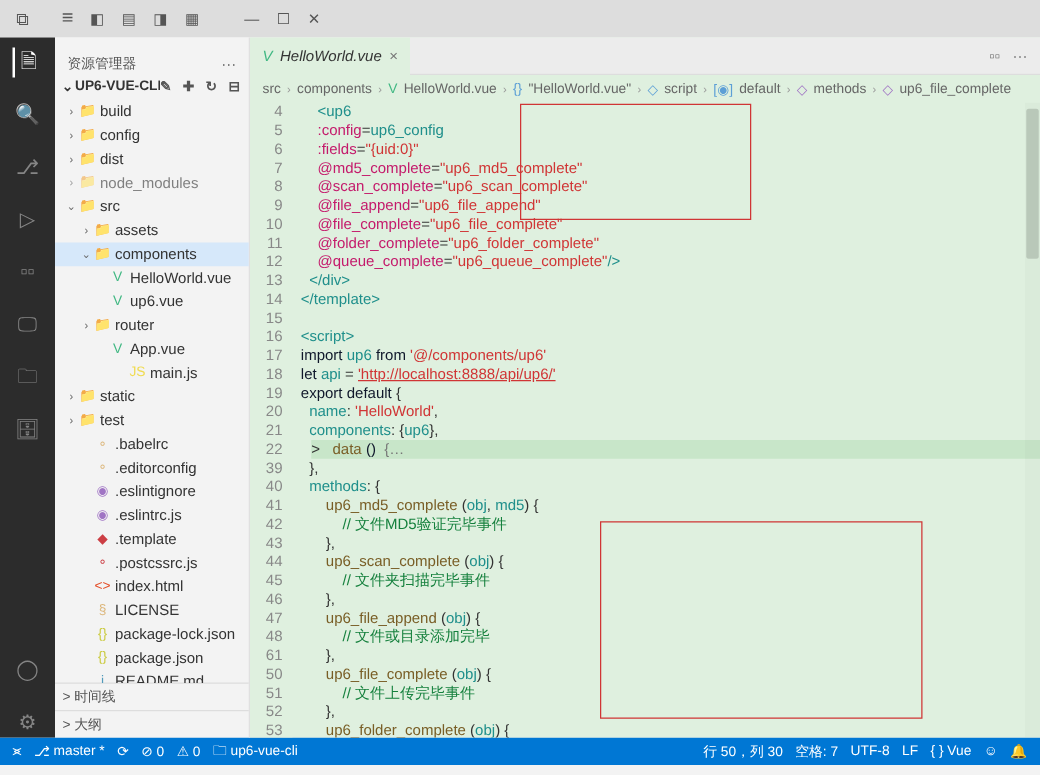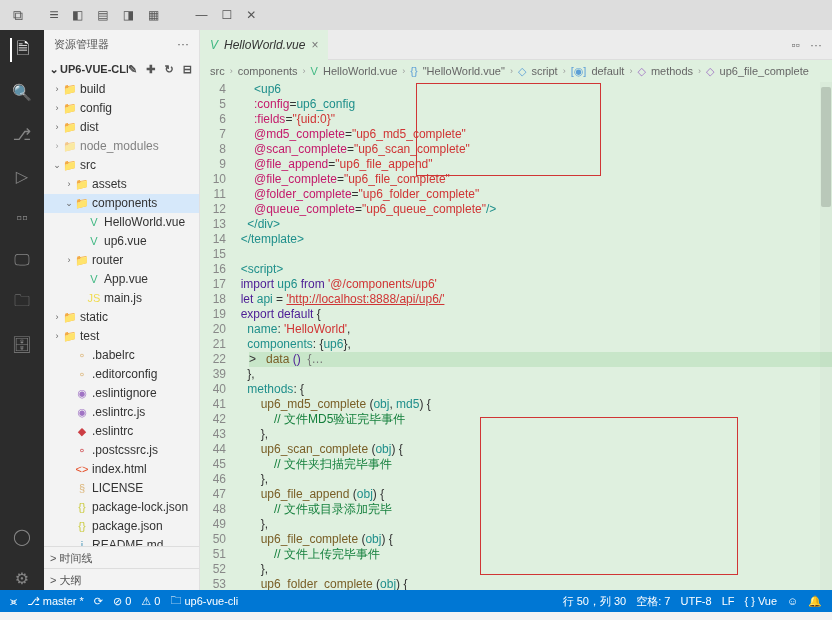--- a/index.html
+++ b/index.html
@@ -9,21 +9,21 @@
 .hamburger { width: 36px; text-align: center; color: #555; font-size: 16px; }
 .title-text { flex: 1; text-align: center; font-size: 11px; color: #333; }
 .title-controls { display: flex; gap: 14px; padding-right: 14px; }
 .title-controls span { font-size: 12px; color: #555; }
 .main-layout { display: flex; height: 560px; }
 .activity-bar { width: 44px; background: #2c2c2c; display: flex; flex-direction: column; align-items: center; padding-top: 8px; gap: 18px; }
 .activity-bar .ab-icon { width: 24px; height: 24px; display: flex; align-items: center; justify-content: center; color: #858585; font-size: 16px; }
 .activity-bar .ab-icon.active { color: #fff; border-left: 2px solid #fff; }
 .ab-spacer { flex: 1; }
 .sidebar { width: 156px; background: #f3f3f3; border-right: 1px solid #e0e0e0; display: flex; flex-direction: column; }
-.sidebar-header { height: 28px; display: flex; align-items: center; padding: 0 10px; font-size: 11px; color: #555; }
+.sidebar-header { height: 28px; display: flex; align-items: flex-end; padding: 0 10px; font-size: 11px; color: #555; }
 .sidebar-header .sbh-title { flex: 1; }
 .sidebar-header .sbh-icons { font-size: 12px; color: #555; }
 .explorer-title { height: 22px; display: flex; align-items: center; padding: 0 4px; font-size: 11px; font-weight: bold; color: #333; }
 .explorer-title .et-chev { width: 12px; text-align: center; }
 .explorer-title .et-name { flex: 1; white-space: nowrap; overflow: hidden; }
 .explorer-title .et-icons { font-size: 11px; color: #555; letter-spacing: 3px; }
 .tree { flex: 1; overflow: auto; font-size: 12px; padding-bottom: 4px; }
 .tree-item { height: 19px; line-height: 19px; white-space: nowrap; cursor: pointer; display: flex; align-items: center; }
 .tree-item .chev { width: 10px; text-align: center; font-size: 9px; color: #666; }
 .tree-item .ficon { width: 16px; text-align: center; font-size: 11px; }
@@ -48,21 +48,21 @@
 .tab-bar-actions { padding: 0 10px; color: #666; display: flex; gap: 10px; }
 .breadcrumb { height: 22px; display: flex; align-items: center; padding: 0 10px; font-size: 11px; color: #666; gap: 5px; }
 .breadcrumb .bc-sep { color: #999; font-size: 9px; }
 .breadcrumb .bc-brace { color: #5c9fd6; }
 .breadcrumb .bc-cube { color: #5c9fd6; }
 .breadcrumb .bc-meth { color: #a074c4; }
 .code-area { flex: 1; display: flex; font-family: Consolas, monospace; font-size: 12px; line-height: 15px; overflow: hidden; position: relative; }
 .gutter { width: 34px; text-align: right; padding-right: 8px; color: #888; background: #dff0df; }
 .code-block { flex: 1; white-space: pre; color: #333; position: relative; }
 .code-line { height: 15px; }
-.t-green{color:#15803d}.t-teal{color:#1f8f8b}.t-magenta{color:#c41a6b}.t-red{color:#d03535}.t-blue{color:#4c1d95}.t-brown{color:#795e26}.t-gray{color:#777}
+.t-green{color:#15803d}.t-teal{color:#1f8f8b}.t-magenta{color:#c41a6b}.t-red{color:#d03535}.t-blue{color:#0f172a}.t-brown{color:#795e26}.t-gray{color:#777}
 .hl-cur { background: #c8e6c9; display:inline-block; width:100%;margin-left:15px; }
 .box-redA { position:absolute; border:1.5px solid #d03535; top:53px; left:216px; width:185px; height:93px; pointer-events:none; }
 .box-redB { position:absolute; border:1.5px solid #d03535; top:387px; left:280px; width:258px; height:158px; pointer-events:none; }
 .status-bar { height: 22px; background: #0077d4; color: #fff; display: flex; align-items: center; font-size: 11px; }
 .sb-left, .sb-right { display: flex; align-items: center; gap: 10px; padding: 0 10px; }
 .sb-spacer { flex: 1; }
 .sb-item { display: flex; align-items: center; gap: 3px; }
 .scrollbar { position:absolute; right:0; top:0; width:12px; height:100%; background:rgba(0,0,0,0.02); }
 .scrollbar-thumb{position:absolute; top:5px; width:10px; left:1px; height:120px; background:rgba(0,0,0,0.15); border-radius:2px;}
 </style>
@@ -159,21 +159,21 @@
         <div class="tree-item" style="padding-left: 20px;">
           <span class="chev">›</span>
           <span class="ficon ic-fold">📁</span>
           <span class="label">router</span>
         </div>
         <div class="tree-item" style="padding-left: 32px;">
           <span class="chev"></span>
           <span class="ficon ic-vue">V</span>
           <span class="label">App.vue</span>
         </div>
-        <div class="tree-item" style="padding-left: 32px;">
+        <div class="tree-item" style="padding-left: 48px;">
           <span class="chev"></span>
           <span class="ficon ic-js">JS</span>
           <span class="label">main.js</span>
         </div>
         <div class="tree-item" style="padding-left: 8px;">
           <span class="chev">›</span>
           <span class="ficon ic-fold">📁</span>
           <span class="label">static</span>
         </div>
         <div class="tree-item" style="padding-left: 8px;">
@@ -197,21 +197,21 @@
           <span class="label">.eslintignore</span>
         </div>
         <div class="tree-item" style="padding-left: 20px;">
           <span class="chev"></span>
           <span class="ficon ic-purple">◉</span>
           <span class="label">.eslintrc.js</span>
         </div>
         <div class="tree-item" style="padding-left: 20px;">
           <span class="chev"></span>
           <span class="ficon ic-red">◆</span>
-          <span class="label">.eslintrc</span>
+          <span class="label">.template</span>
         </div>
         <div class="tree-item" style="padding-left: 20px;">
           <span class="chev"></span>
           <span class="ficon ic-red">∘</span>
           <span class="label">.postcssrc.js</span>
         </div>
         <div class="tree-item" style="padding-left: 20px;">
           <span class="chev"></span>
           <span class="ficon ic-html">&lt;&gt;</span>
           <span class="label">index.html</span>
@@ -301,21 +301,21 @@
           <div class="code-line">39</div>
           <div class="code-line">40</div>
           <div class="code-line">41</div>
           <div class="code-line">42</div>
           <div class="code-line">43</div>
           <div class="code-line">44</div>
           <div class="code-line">45</div>
           <div class="code-line">46</div>
           <div class="code-line">47</div>
           <div class="code-line">48</div>
-          <div class="code-line">49</div>
+          <div class="code-line">61</div>
           <div class="code-line">50</div>
           <div class="code-line">51</div>
           <div class="code-line">52</div>
           <div class="code-line">53</div>
         </div>
       <div class="code-block" id="code"><div class="code-line">      <span class="t-teal">&lt;up6</span></div><div class="code-line">      <span class="t-magenta">:config</span>=<span class="t-teal">up6_config</span></div><div class="code-line">      <span class="t-magenta">:fields</span>=<span class="t-red">"{uid:0}"</span></div><div class="code-line">      <span class="t-magenta">@md5_complete</span>=<span class="t-red">"up6_md5_complete"</span></div><div class="code-line">      <span class="t-magenta">@scan_complete</span>=<span class="t-red">"up6_scan_complete"</span></div><div class="code-line">      <span class="t-magenta">@file_append</span>=<span class="t-red">"up6_file_append"</span></div><div class="code-line">      <span class="t-magenta">@file_complete</span>=<span class="t-red">"up6_file_complete"</span></div><div class="code-line">      <span class="t-magenta">@folder_complete</span>=<span class="t-red">"up6_folder_complete"</span></div><div class="code-line">      <span class="t-magenta">@queue_complete</span>=<span class="t-red">"up6_queue_complete"</span><span class="t-teal">/&gt;</span></div><div class="code-line">    <span class="t-teal">&lt;/div&gt;</span></div><div class="code-line">  <span class="t-teal">&lt;/template&gt;</span></div><div class="code-line">&nbsp;</div><div class="code-line">  <span class="t-teal">&lt;script&gt;</span></div><div class="code-line">  <span class="t-blue">import</span> <span class="t-teal">up6</span> <span class="t-blue">from</span> <span class="t-red">'@/components/up6'</span></div><div class="code-line">  <span class="t-blue">let</span> <span class="t-teal">api</span> = <span class="t-red"><u>'http://localhost:8888/api/up6/'</u></span></div><div class="code-line">  <span class="t-blue">export</span> <span class="t-blue">default</span> {</div><div class="code-line">    <span class="t-teal">name</span>: <span class="t-red">'HelloWorld'</span>,</div><div class="code-line">    <span class="t-teal">components</span>: {<span class="t-teal">up6</span>},</div><div class="code-line"><span class="hl-cur">&gt;   <span class="t-brown">data</span> <span class="t-blue">()</span>  <span class="t-gray">{…</span></span></div><div class="code-line">    },</div><div class="code-line">    <span class="t-teal">methods</span>: {</div><div class="code-line">        <span class="t-brown">up6_md5_complete</span> (<span class="t-teal">obj</span>, <span class="t-teal">md5</span>) {</div><div class="code-line">            <span class="t-green">// 文件MD5验证完毕事件</span></div><div class="code-line">        },</div><div class="code-line">        <span class="t-brown">up6_scan_complete</span> (<span class="t-teal">obj</span>) {</div><div class="code-line">            <span class="t-green">// 文件夹扫描完毕事件</span></div><div class="code-line">        },</div><div class="code-line">        <span class="t-brown">up6_file_append</span> (<span class="t-teal">obj</span>) {</div><div class="code-line">            <span class="t-green">// 文件或目录添加完毕</span></div><div class="code-line">        },</div><div class="code-line">        <span class="t-brown">up6_file_complete</span> (<span class="t-teal">obj</span>) {</div><div class="code-line">            <span class="t-green">// 文件上传完毕事件</span></div><div class="code-line">        },</div><div class="code-line">        <span class="t-brown">up6_folder_complete</span> (<span class="t-teal">obj</span>) {</div></div>
       <div class="scrollbar">
           <div class="scrollbar-thumb"></div>
         </div>
     </div>

